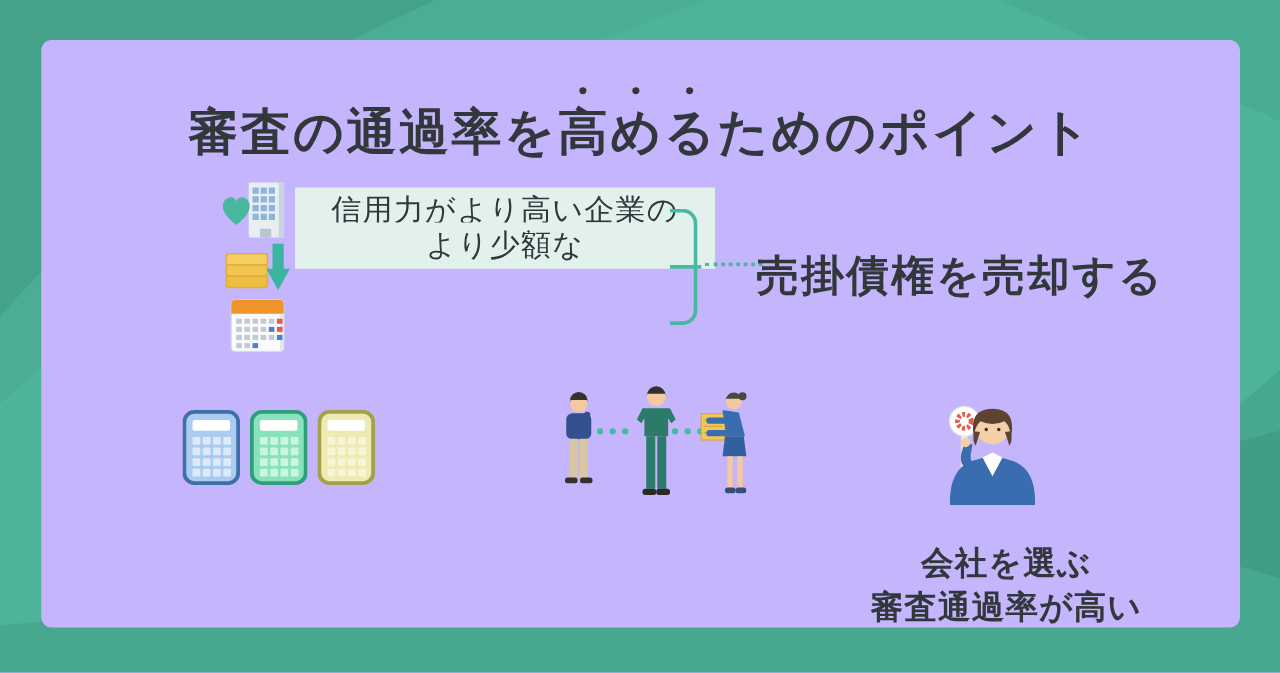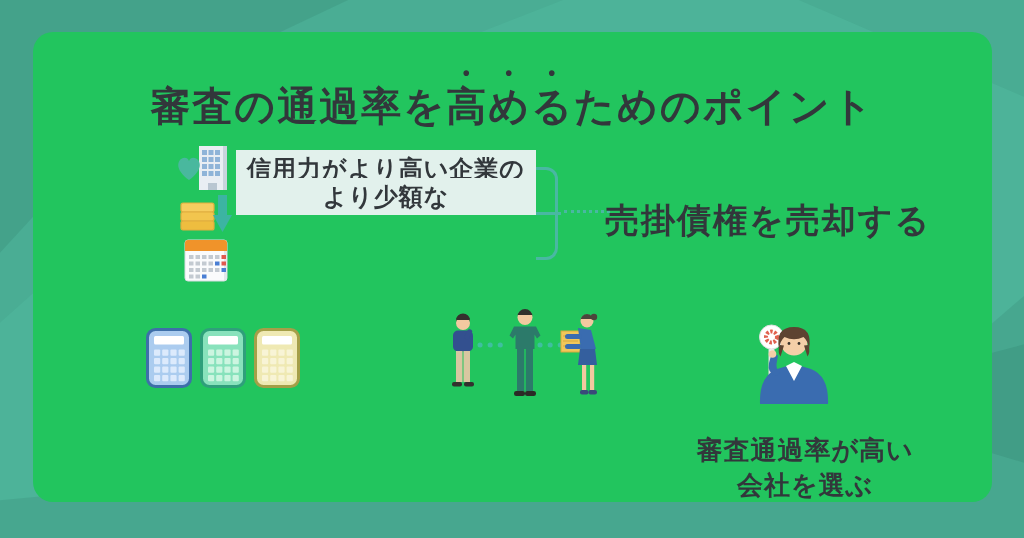--- a/index.html
+++ b/index.html
@@ -16,44 +16,44 @@
   .shade { position: absolute; inset: 0; pointer-events: none; }
   .shade.tl { background: rgba(16,70,56,0.10); clip-path: polygon(0 0, 34% 0, 14% 18%, 0 47%); }
   .shade.tl2 { background: rgba(16,70,56,0.05); clip-path: polygon(0 0, 55% 0, 20% 26%, 0 60%); }
   .shade.bottom { background: rgba(16,70,56,0.10); clip-path: polygon(0 93%, 28% 88%, 62% 83%, 100% 64%, 100% 100%, 0 100%); }
   .shade.br { background: rgba(16,70,56,0.10); clip-path: polygon(100% 55%, 86% 78%, 100% 86%); }
   .shade.tr { background: rgba(16,70,56,0.06); clip-path: polygon(78% 0, 100% 0, 100% 18%); }
 
   .card {
     position: absolute; left: 33px; top: 32px;
     width: 959px; height: 470px;
-    background: #22c55e;
-    border-radius: 20px;
+    background: #c4b5fd;
+    border-radius: 8px;
   }
 
   .title {
     position: absolute; left: 0; right: 0; top: 30px;
     text-align: center;
     font-size: 40px; font-weight: 800;
     letter-spacing: 2px;
     color: #32373b;
     white-space: nowrap;
   }
   .title .emph {
     -webkit-text-emphasis: filled dot #32373b;
     text-emphasis: filled dot #32373b;
     -webkit-text-emphasis-position: over right;
     text-emphasis-position: over right;
   }
 
   .factor-box {
-    position: absolute; left: 203px; width: 300px; height: 37px;
+    position: absolute; left: 203px; width: 336px; height: 37px;
     background: #e2f1ec;
     text-align: center;
-    font-size: 24px; font-weight: 700; line-height: 37px;
+    font-size: 24px; font-weight: 400; line-height: 37px;
     letter-spacing: 1px;
     white-space: nowrap;
   }
   .factor-box.b1 { top: 118px; }
   .factor-box.b2 { top: 146px; }
   .factor-box.b3 { top: 209px; }
 
   .ficon { position: absolute; }
   .ficon.i1 { left: 144px; top: 112px; }
   .ficon.i2 { left: 147px; top: 162px; }
@@ -309,17 +309,17 @@
       <circle cx="24.5" cy="38" r="3.8" fill="#f5cfa8"></circle>
       <circle cx="46" cy="26" r="13.5" fill="#f5cfa8"></circle>
       <circle cx="41" cy="27.5" r="1.4" fill="#3a332c"></circle>
       <circle cx="51" cy="27.5" r="1.4" fill="#3a332c"></circle>
       <path d="M31 33 q-4 -22 15 -22 q19 0 15 22 q-1.5 -9 -5.5 -12 q-9.5 4.5 -19 0 q-4 3 -5.5 12 z" fill="#5d4331"></path>
       <path d="M31.5 29 q-2 8 1 11.5 l3.5 -11 z" fill="#5d4331"></path>
       <path d="M60.5 29 q2 8 -1 11.5 l-3.5 -11 z" fill="#5d4331"></path>
     </svg>
   </div>
   <div class="tip-label t3">
+    <div>会社を選ぶ</div>
     <div>審査通過率が高い</div>
-    <div>会社を選ぶ</div>
   </div>
 
 </div>
 
 </body></html>

